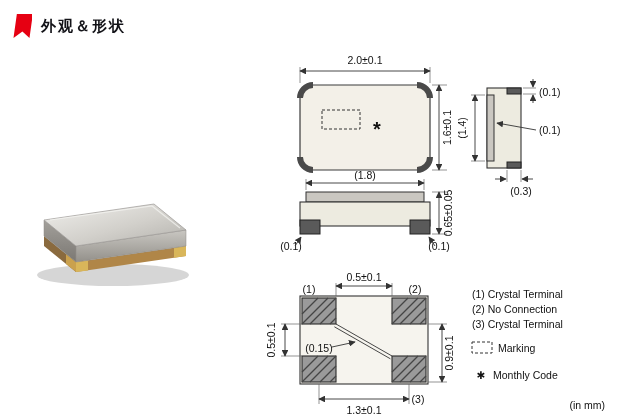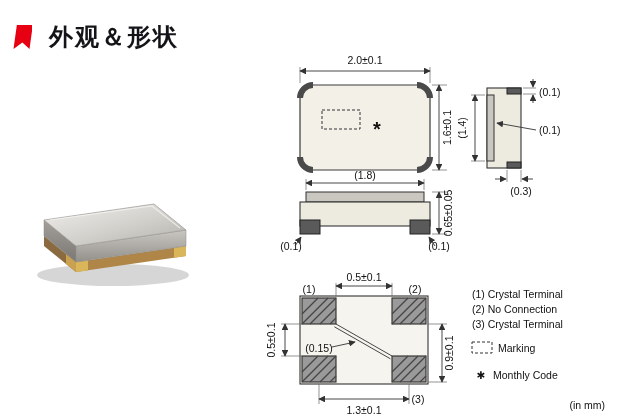--- a/index.html
+++ b/index.html
@@ -1,19 +1,19 @@
 <!DOCTYPE html>
 <html><head>
 <meta charset="utf-8">
 <style>
   html,body{margin:0;padding:0;background:#fff;}
   .screen{position:relative;width:617px;height:418px;background:#ffffff;overflow:hidden;
           font-family:"Liberation Sans",sans-serif;color:#111;}
   .hdr{position:absolute;left:12px;top:13px;display:flex;align-items:center;gap:9px;}
-  .hdr h1{margin:8px;font-size:24px;font-weight:700;letter-spacing:2px;color:#131318;
+  .hdr h1{margin:0;font-size:15px;font-weight:700;letter-spacing:2px;color:#131318;
           font-family:"Liberation Sans",sans-serif;}
   svg text{font-family:"Liberation Sans",sans-serif;fill:#111;}
   .t{font-size:10.5px;}
   .tl{font-size:10.5px;}
   .ext{stroke:#666;stroke-width:0.7;}
   .dim{stroke:#333;stroke-width:0.9;fill:none;}
   .body{fill:#edebe0;stroke:#333;stroke-width:1.1;}
   .lid{fill:#cac7c1;stroke:#333;stroke-width:1;}
   .pad{fill:#5a5a5a;stroke:#222;stroke-width:1;}
   .hpad{fill:#9a9a9a;stroke:#2b2b2b;stroke-width:1.1;}

